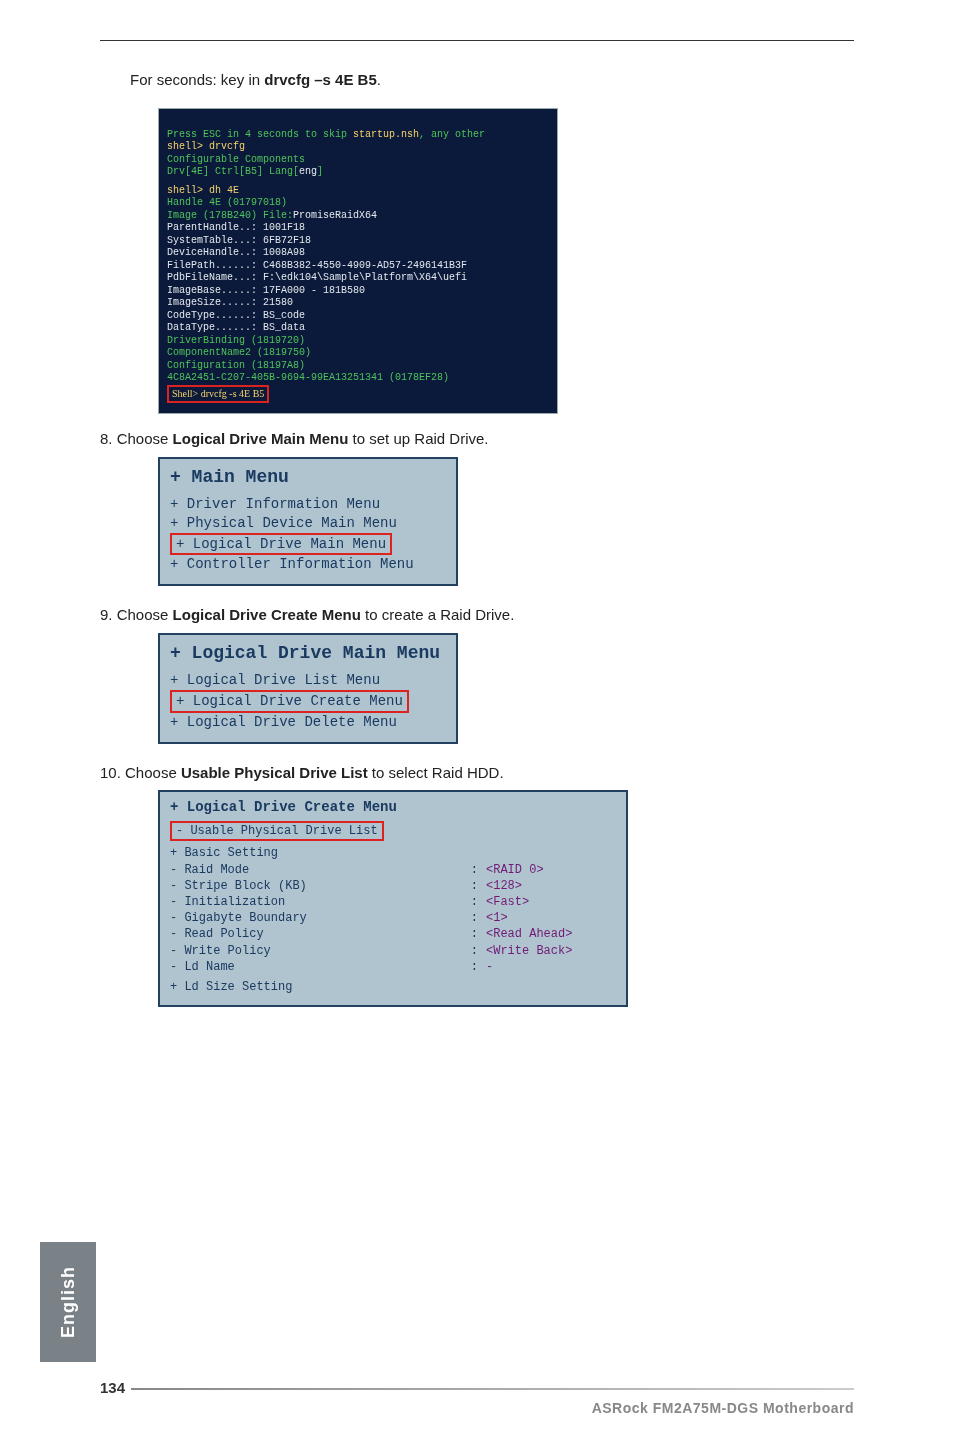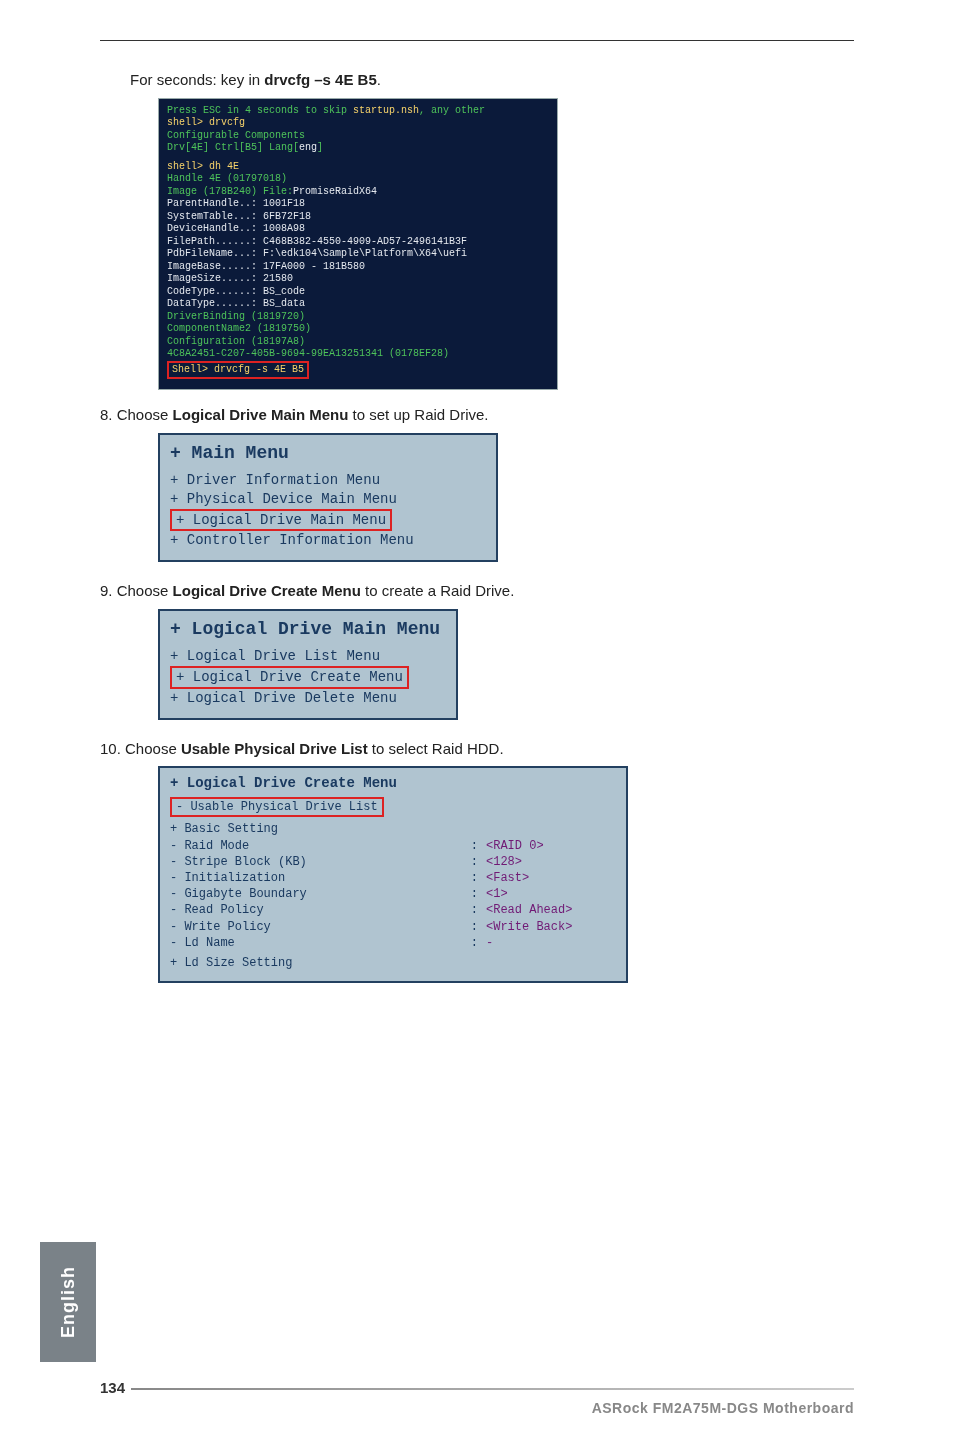--- a/index.html
+++ b/index.html
@@ -26,43 +26,44 @@
     margin-bottom: 6px;
   }
   .step-indent {
     padding-left: 30px;
   }
   .step-num {
     display: inline-block;
   }
   .bold { font-weight: bold; }
   .shell-screenshot {
-    margin: 6px 0 14px 58px;
+    margin: 16px 0 14px 58px;
     width: 400px;
     background: #0b1a3a;
     color: #c0d0e0;
     font-family: "Courier New", monospace;
     font-size: 10px;
     line-height: 1.25;
-    padding: 6px 8px 10px 8px;
+    padding: 20px 8px 10px 8px;
     box-sizing: border-box;
     border: 1px solid #9aa;
     position: relative;
   }
   .shell-screenshot .kw { color: #4ec35a; }
   .shell-screenshot .yl { color: #f6d26a; }
   .shell-screenshot .wh { color: #e4e8ee; }
   .redbox-shell {
     display: inline-block;
     border: 2px solid #d22;
     padding: 1px 3px;
+    font-family: Liberation Serif, serif;
   }
   .bios-screenshot {
     margin: 4px 0 18px 58px;
-    width: 340px;
+    width: 300px;
     background: #b0c4d0;
     border: 2px solid #234060;
     font-family: "Courier New", monospace;
     font-size: 14px;
     line-height: 1.35;
     padding: 6px 10px 10px 10px;
     color: #1a3a60;
     box-sizing: border-box;
   }
   .bios-screenshot .title {

